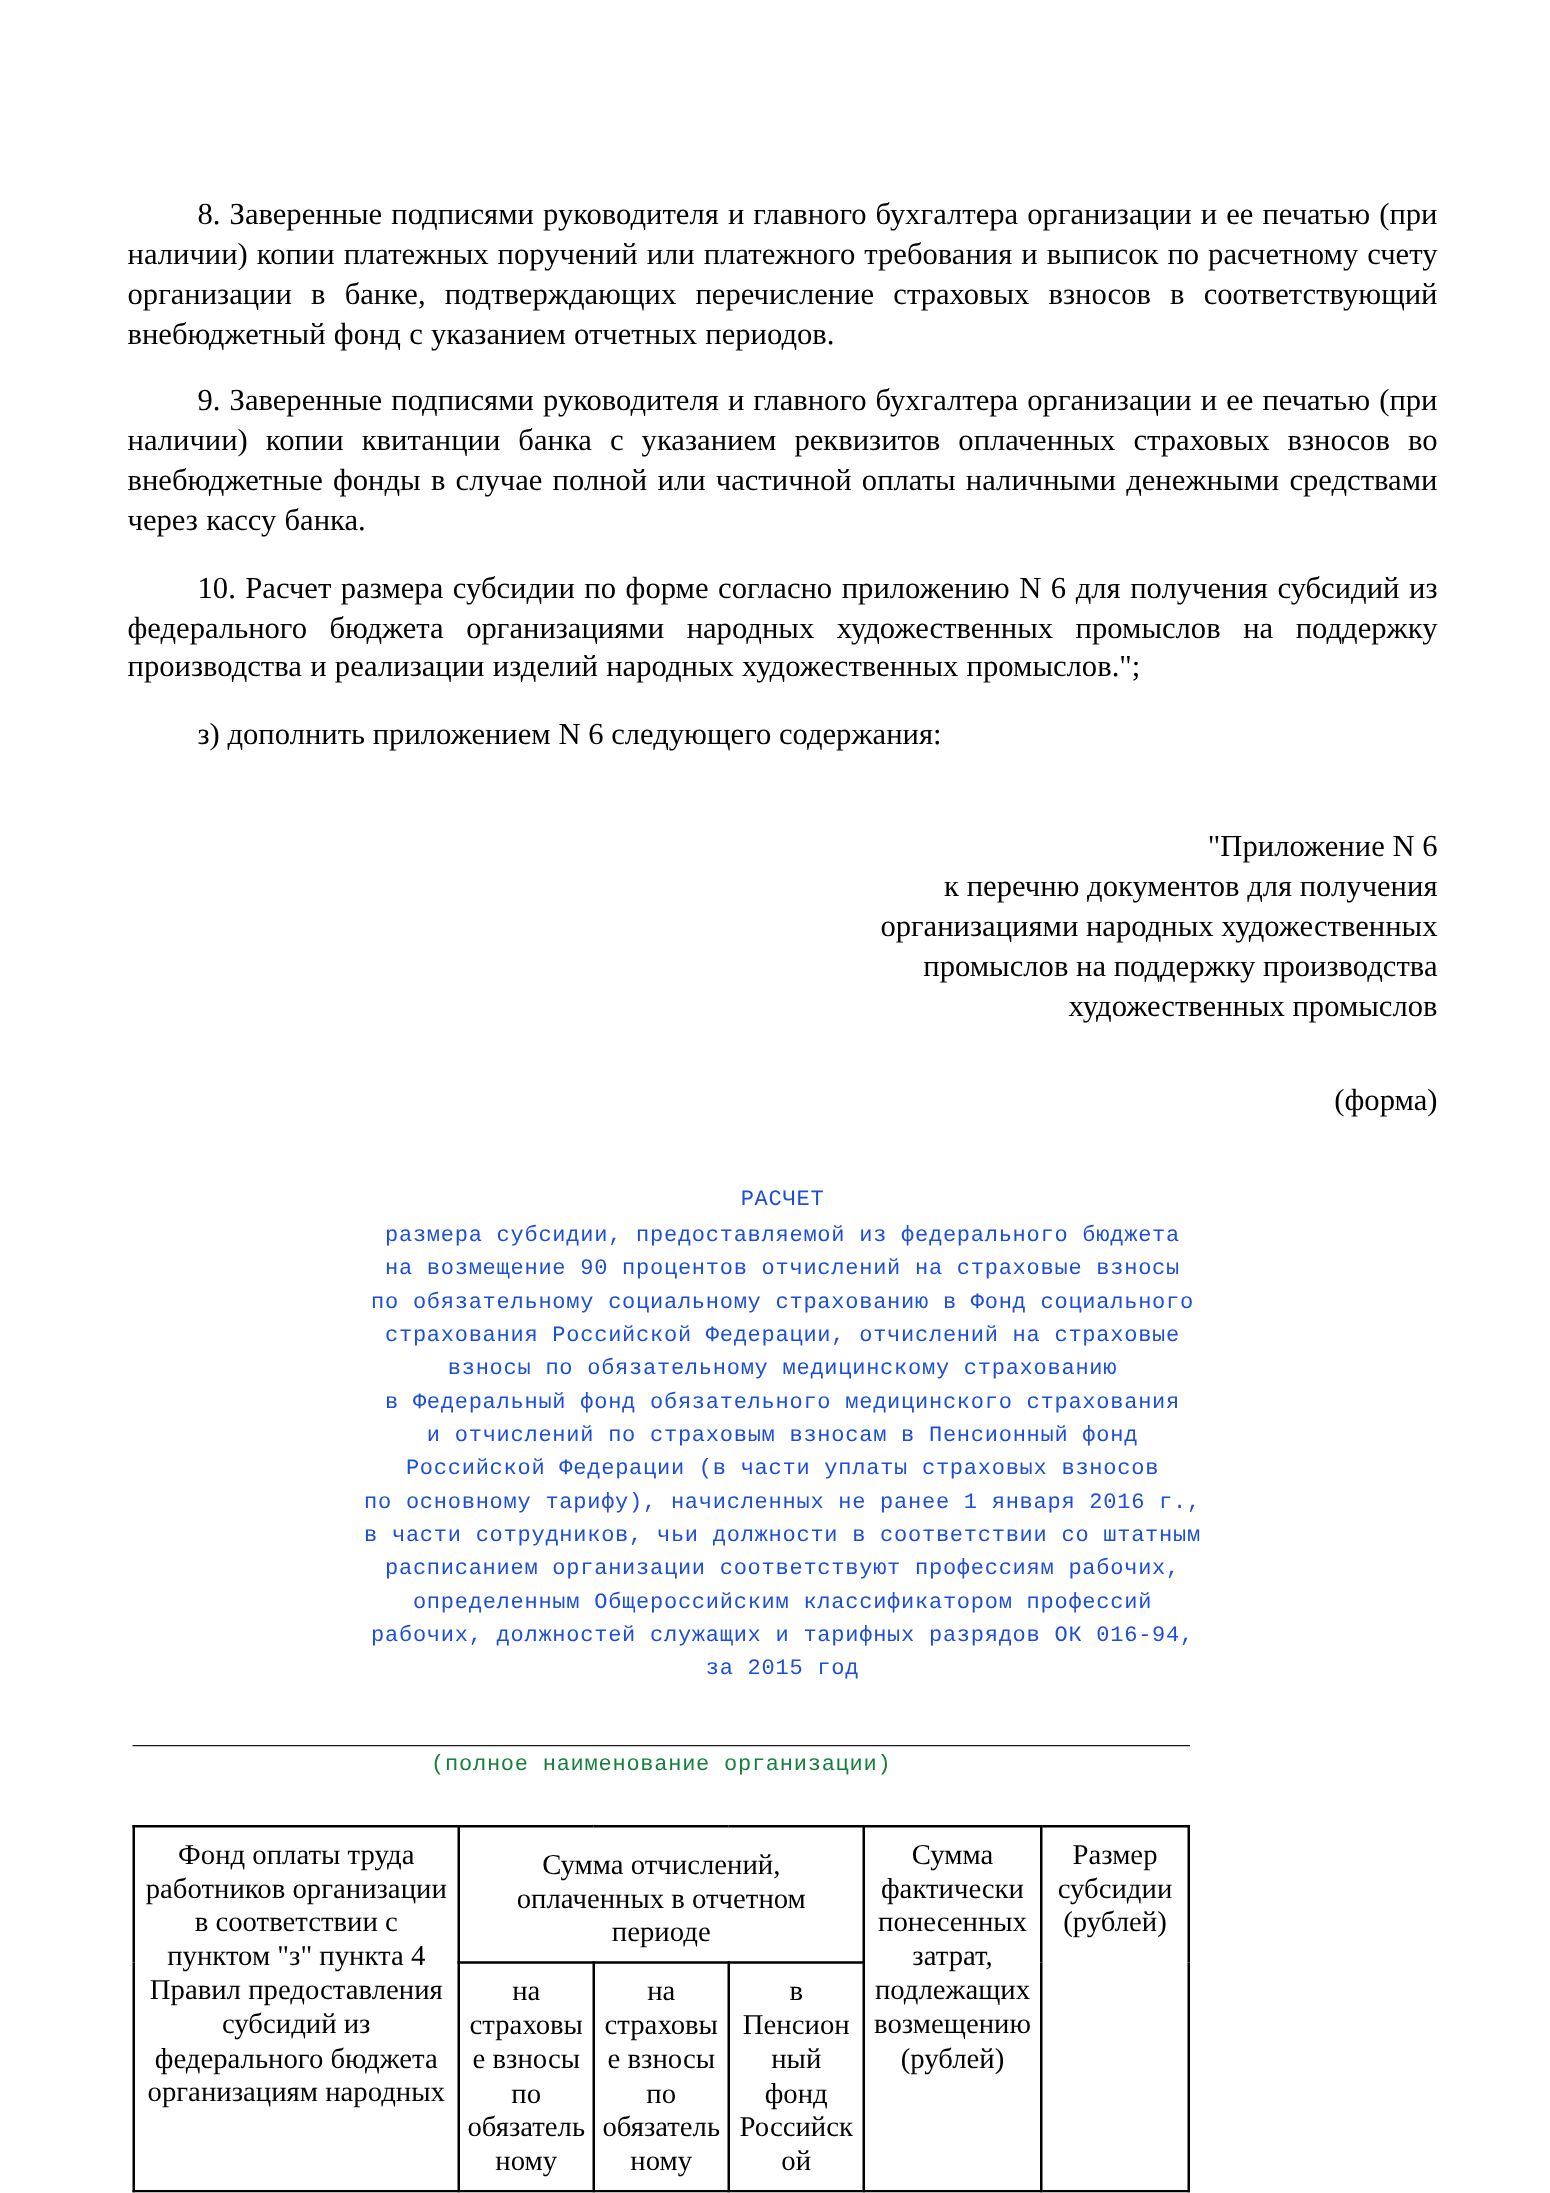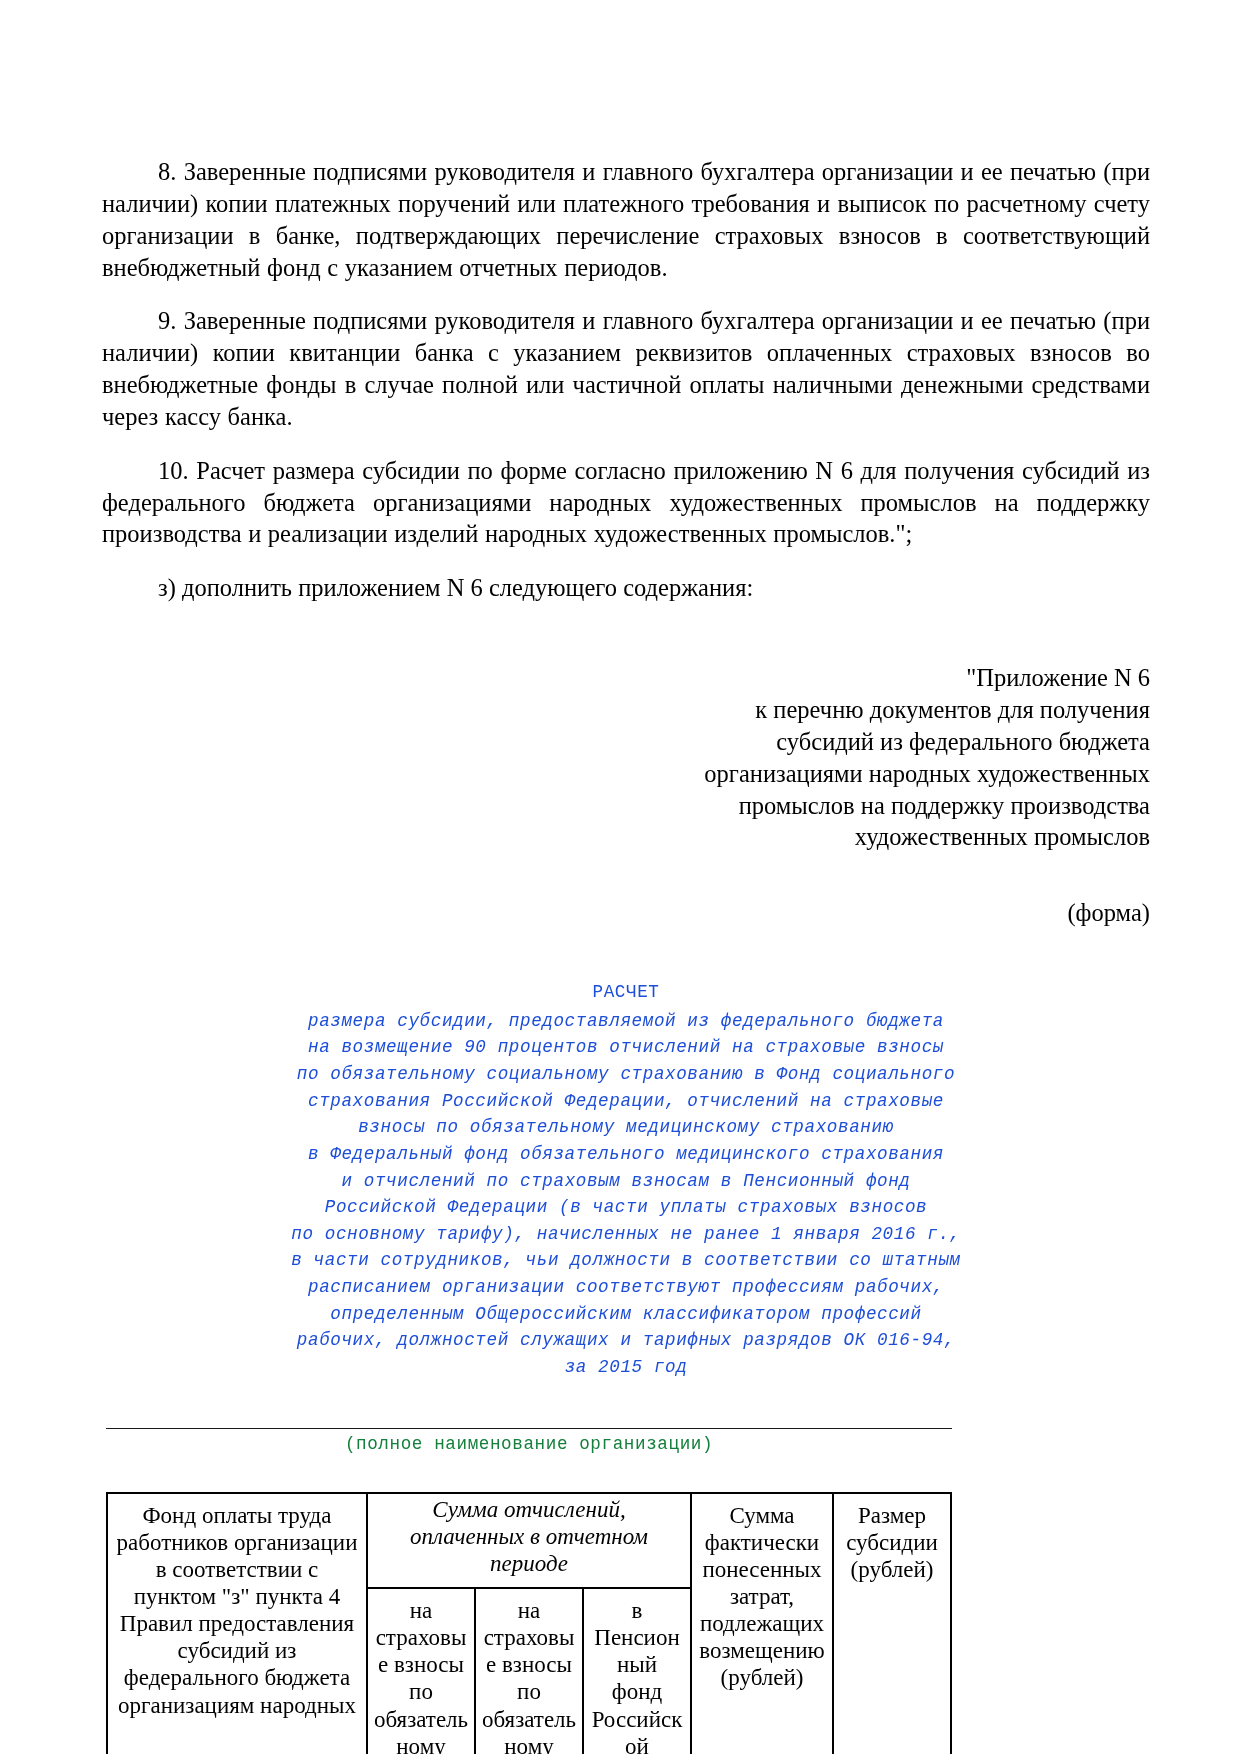--- a/index.html
+++ b/index.html
@@ -80,21 +80,20 @@
     font-family: "Liberation Mono", "DejaVu Sans Mono", monospace;
     font-size: 17.6px;
     line-height: 1.515;
     text-align: center;
     letter-spacing: 0.6px;
     color: #1d4ed8;
   }
   .mono-block .ln {
     display: block;
     white-space: pre;
-    font-style: italic;
   }
   .mono-title {
     display: block;
     white-space: pre;
     margin-bottom: 2px;
   }
 
   
   .org-rule-wrap {
     margin-top: 46px;
@@ -138,42 +137,40 @@
   }
   .calc-table .c1 { width: 248px; }
   .calc-table .c2 { width: 118px; }
   .calc-table .c3 { width: 131px; }
   .calc-table .c4 { width: 113px; }
   .calc-table .c5 { width: 130px; }
   .calc-table .c6 { width: 106px; }
 
   .calc-table td.pad-top-mid {
     vertical-align: middle;
-    padding-top: 2px;
-    font-style: italic;
+    padding-top: 16px;
   }
   .calc-table td.tall {
     vertical-align: top;
   }
 </style>
 </head>
 <body>
 
 <div class="page">
   <div class="content">
 
     <p class="body-par">8. Заверенные подписями руководителя и главного бухгалтера организации и ее печатью (при наличии) копии платежных поручений или платежного требования и выписок по расчетному счету организации в банке, подтверждающих перечисление страховых взносов в соответствующий внебюджетный фонд с указанием отчетных периодов.</p>
     <p class="body-par">9. Заверенные подписями руководителя и главного бухгалтера организации и ее печатью (при наличии) копии квитанции банка с указанием реквизитов оплаченных страховых взносов во внебюджетные фонды в случае полной или частичной оплаты наличными денежными средствами через кассу банка.</p>
     <p class="body-par">10. Расчет размера субсидии по форме согласно приложению N 6 для получения субсидий из федерального бюджета организациями народных художественных промыслов на поддержку производства и реализации изделий народных художественных промыслов.";</p>
     <p class="plain-par">з) дополнить приложением N 6 следующего содержания:</p>
 
     <div class="appendix-block">
       <span class="ln">"Приложение N 6</span>
       <span class="ln">к перечню документов для получения</span>
-      <span class="ln">субсидий из федерального бюджета</span>
       <span class="ln">организациями народных художественных</span>
       <span class="ln">промыслов на поддержку производства</span>
       <span class="ln">художественных промыслов</span>
     </div>
 
     <div class="forma">(форма)</div>
 
     <div class="mono-block">
       <span class="mono-title">РАСЧЕТ</span>
       <span class="ln">размера субсидии, предоставляемой из федерального бюджета</span>

